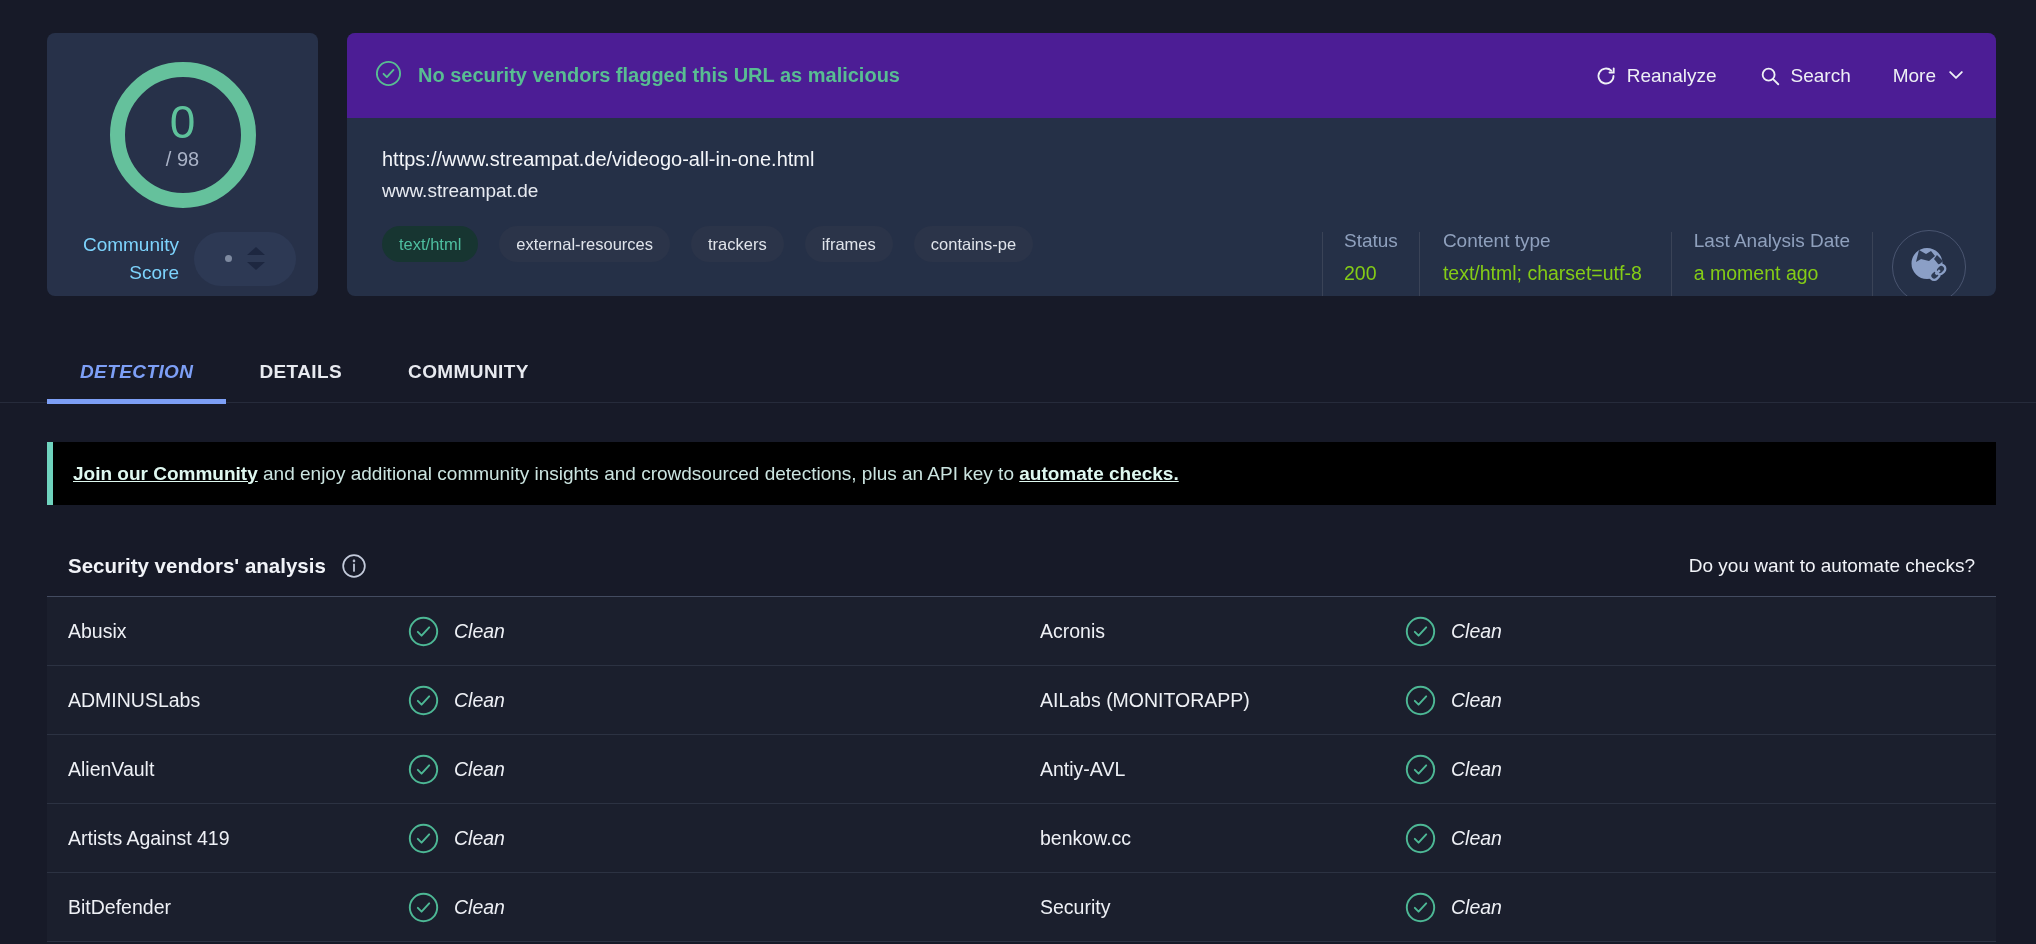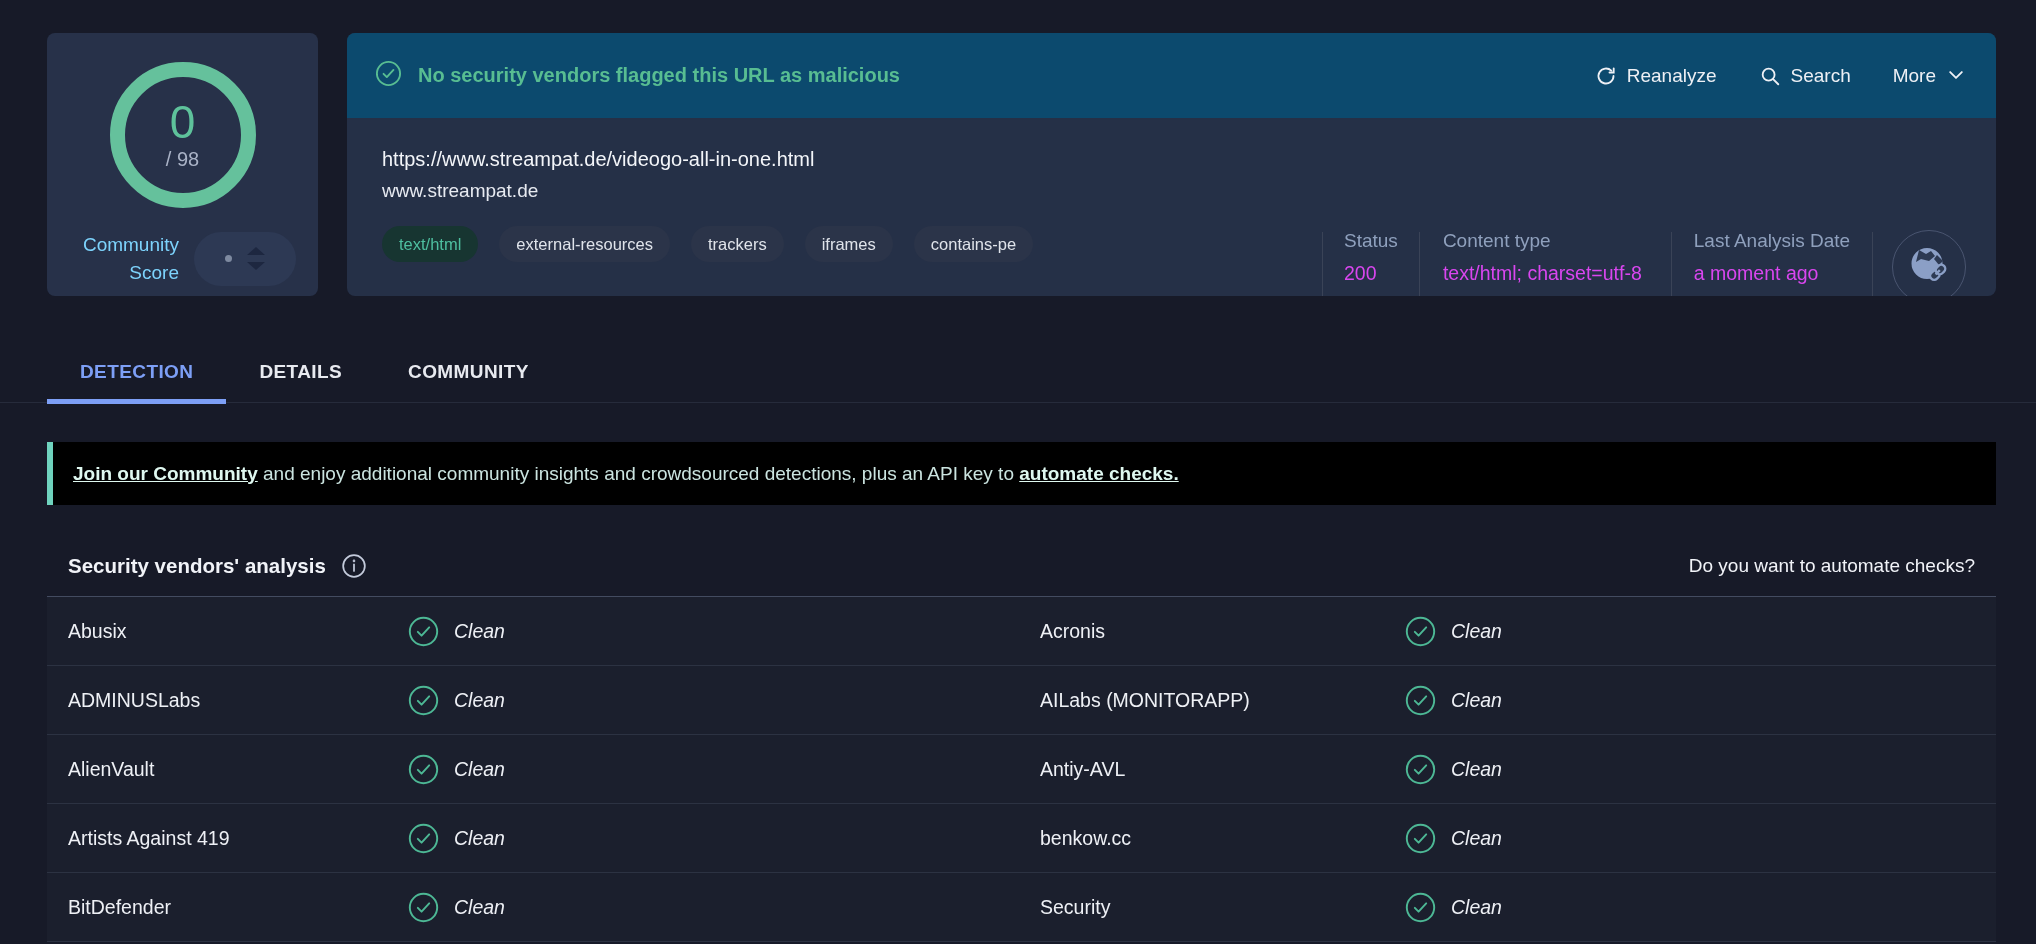--- a/index.html
+++ b/index.html
@@ -22,51 +22,51 @@
   .stepper { width:102px; height:54px; border-radius:27px; background:#2d3954;
              display:flex; align-items:center; justify-content:center; gap:15px; }
   .stepper .dot { width:7px; height:7px; border-radius:50%; background:#7e8aa0; }
   .chevrons { display:flex; flex-direction:column; gap:7px; }
   .tri-up { width:0; height:0; border-left:9px solid transparent; border-right:9px solid transparent;
             border-bottom:8px solid #1d2740; }
   .tri-down { width:0; height:0; border-left:9px solid transparent; border-right:9px solid transparent;
               border-top:8px solid #1d2740; }
 
   .main-card { width:1649px; height:263px; background:#253047; border-radius:8px; overflow:hidden; position:relative; }
-  .card-head { height:85px; background:#0c4a6e; display:flex; align-items:center; padding:0 30px 0 28px; }
+  .card-head { height:85px; background:#4c1d95; display:flex; align-items:center; padding:0 30px 0 28px; }
   .verdict { display:flex; align-items:center; gap:16px; color:#58bd92; font-size:20px; font-weight:700; }
   .actions { margin-left:auto; display:flex; align-items:center; gap:42px; }
   .action { display:flex; gap:10px; font-size:19px; color:#eef0f5; cursor:pointer; }
   .action svg { display:block; }
 
   .card-body { position:relative; height:178px; padding:30px 0 0 35px; }
   .url-line { font-size:20px; color:#f3f5f9; }
   .domain-line { font-size:19px; color:#e7eaf1; margin-top:9px; }
   .tags { display:flex; gap:21px; margin-top:24px; }
   .tag { height:36px; display:flex; align-items:center; padding:0 17px; border-radius:18px;
          background:#2b3449; color:#dfe3ea; font-size:16.5px; }
   .tag.green { background:#173531; color:#4ebfa0; }
 
   .meta { position:absolute; left:975px; top:112px; display:flex; align-items:stretch; }
   .vdiv { width:1px; background:#3a4357; margin:2px 0; }
   .meta-item { display:flex; flex-direction:column; }
   .meta-label { font-size:19px; color:#8fa0bd; }
-  .meta-value { font-size:19.5px; color:#d946ef; margin-top:10px; white-space:nowrap; }
+  .meta-value { font-size:19.5px; color:#84cc16; margin-top:10px; white-space:nowrap; }
   .m-status { margin:0 21px; }
   .m-ctype  { margin:0 29px 0 23px; }
   .m-date   { margin:0 22px; }
   .globe-wrap { margin-left:19px; align-self:center; width:74px; height:74px; border-radius:50%;
                 border:1px solid #4a5570; display:flex; align-items:center; justify-content:center; }
 
   
   .tabs { position:absolute; top:341px; left:0; width:2036px; height:62px;
           border-bottom:1px solid #262b3b; display:flex; padding-left:47px; }
   .tab { position:relative; display:flex; align-items:center; padding:0 33px;
          font-size:19px; font-weight:700; letter-spacing:0.4px; color:#e8eaf0; cursor:pointer; }
-  .tab.active { color:#7d9ff6; }
+  .tab.active { color:#7d9ff6;font-style:italic; }
   .tab.active::after { content:""; position:absolute; left:0; right:0; bottom:-2px; height:5px; background:#7d9ff6; }
 
   
   .banner { position:absolute; top:442px; left:47px; width:1949px; height:63px;
             background:#000000; border-left:6px solid #6fd3be; display:flex; align-items:center;
             padding-left:20px; font-size:19px; color:#cbe4e0; }
   .banner a { color:#dff8f0; font-weight:700; text-decoration:underline; cursor:pointer; }
 
   
   .analysis-head { position:absolute; top:538px; left:47px; width:1949px; height:56px;

